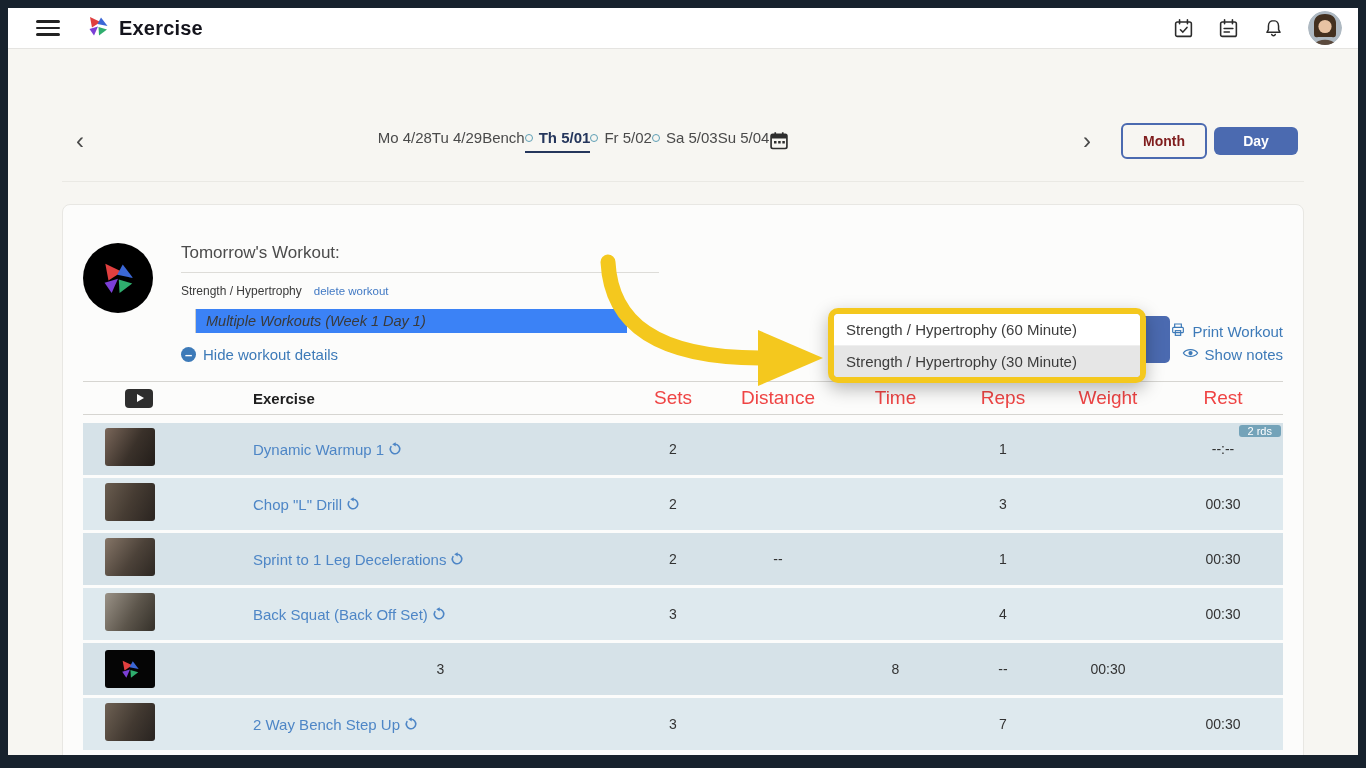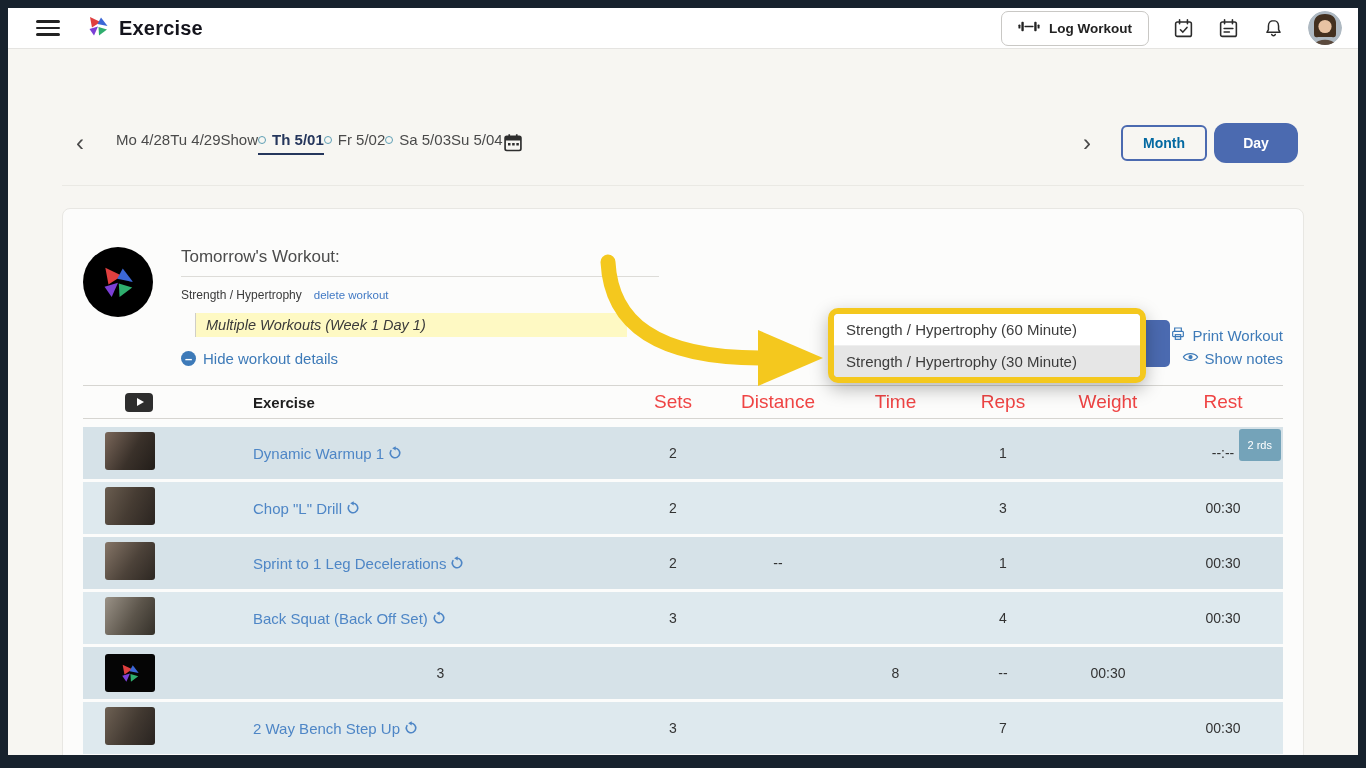--- a/index.html
+++ b/index.html
@@ -18,59 +18,59 @@
   .app-name { font-size:20px; font-weight:700; color:#14141c; letter-spacing:.2px; }
   .topbar-right { margin-left:auto; display:flex; align-items:center; gap:24px; }
   .log-workout-btn { display:flex; align-items:center; gap:9px; height:35px; padding:0 16px; border:1px solid #c9c8c5;
                      border-radius:7px; background:#fff; font-size:13.5px; font-weight:700; color:#222; }
   .icon-btn svg { display:block; }
   .avatar { width:34px; height:34px; border-radius:50%; overflow:hidden; display:block; }
 
   
   .datebar { margin:0 54px; padding:74px 6px 22px 10px; border-bottom:1px solid #eae9e4; display:flex; align-items:center; }
   .chev { font-size:24px; color:#4a4a4a; line-height:1; padding:0 4px; }
-  .dates { flex:1; display:flex; align-items:center; justify-content:flex-start; margin:0 28px; }
+  .dates { flex:1; display:flex; align-items:center; justify-content:center; margin:0 28px; }
   .day { font-size:15px; color:#4a4a4a; display:flex; align-items:center; gap:6px; padding-bottom:5px; border-bottom:2px solid transparent; }
   .day .dot { width:8px; height:8px; border:1.5px solid #5e9fb5; border-radius:50%; display:inline-block; }
   .day.selected { color:#25365c; font-weight:700; border-bottom-color:#25365c; }
   .mini-cal svg { display:block; }
   .view-toggle { display:flex; align-items:center; gap:7px; margin-left:26px; }
-  .btn-month { width:86px; height:36px; border:2px solid #4b6ab0; border-radius:6px; color:#0369a1; font-size:14px; font-weight:700; background:transparent; }
-  .btn-day { width:84px; height:40px; background:#4b6ab0; border-radius:12px; color:#fff; font-size:14px; font-weight:700; }
+  .btn-month { width:86px; height:36px; border:2px solid #4b6ab0; border-radius:6px; color:#7f1d1d; font-size:14px; font-weight:700; background:transparent; }
+  .btn-day { width:84px; height:28px; background:#4b6ab0; border-radius:6px; color:#fff; font-size:14px; font-weight:700; }
 
   
   .card { margin:22px 54px 0; background:#fcfcfb; border:1px solid #e8e7e3; border-radius:8px; padding-bottom:60px; }
   .card-head { display:flex; padding:38px 20px 14px; }
   .logo-circle { flex:none; width:70px; height:70px; border-radius:50%; background:#000; display:flex; align-items:center; justify-content:center; }
   .head-center { margin-left:28px; width:478px; }
   .w-title { font-size:17px; color:#4c4c4c; }
   .head-divider { border:none; border-top:1px solid #dddcd8; margin:9px 0 11px; }
   .name-row { display:flex; align-items:baseline; gap:12px; }
   .w-name { font-size:12px; color:#3a3a3a; font-weight:500; }
   .delete-link { font-size:11.5px; font-weight:400; color:#4179c4; }
-  .program { margin:11px 0 0 14px; width:432px; background:#fef9c3; border-left:1px solid #cfcec9; padding:4px 10px;
+  .program { margin:11px 0 0 14px; width:432px; background:#3b82f6; border-left:1px solid #cfcec9; padding:4px 10px;
              font-style:italic; font-size:14.5px; color:#3a3a3a; text-align:left; }
   .hide-link { margin-top:13px; display:flex; align-items:center; gap:7px; font-size:15px; color:#3d7ab8; }
   .icon-minus { width:15px; height:15px; border-radius:50%; background:#3d7ab8; color:#fff; display:inline-flex;
                 align-items:center; justify-content:center; font-size:13px; line-height:1; font-weight:700; }
   .head-right { margin-left:auto; display:flex; align-items:flex-end; }
   .log-this-btn { width:255px; height:47px; background:#4b6ab0; border-radius:5px; color:#fff; font-size:16px; font-weight:600; }
   .side-links { margin-top:11px; display:flex; flex-direction:column; align-items:flex-end; gap:5px; }
   .side-link { display:flex; align-items:center; gap:6px; font-size:15px; color:#3d7ab8; }
 
   
   .ex-table { margin:4px 20px 0; }
   .grid8 { display:grid; grid-template-columns:170px 1fr 90px 120px 115px 100px 110px 120px; align-items:center; }
   .t-head { height:34px; border-top:1px solid #d6d5d1; border-bottom:1px solid #d6d5d1; }
   .th { font-size:19px; color:#ef4444; text-align:center; }
   .th-exercise { font-size:15px; font-weight:700; color:#1e1e1e; text-align:left; }
   .play-chip { width:28px; height:19px; background:#2e2e2e; border-radius:4px; margin-left:42px; display:flex; align-items:center; justify-content:center; }
   .play-chip::after { content:''; border-left:7px solid #fff; border-top:4.5px solid transparent; border-bottom:4.5px solid transparent; margin-left:2px; }
   .t-body { position:relative; margin-top:8px; }
-  .rounds-badge { position:absolute; top:2px; right:2px; background:#74a3b9; color:#fff; font-size:11px; padding:10px 9px; border-radius:3px; z-index:5; }
+  .rounds-badge { position:absolute; top:2px; right:2px; background:#74a3b9; color:#fff; font-size:11px; padding:0 9px; border-radius:3px; z-index:5; }
   .row { height:52px; margin-bottom:3px; }
   .row:nth-child(odd)  { background:#dee9ee; }
   .row:nth-child(even) { background:#d6e2e8; }
   .thumb { width:50px; height:38px; border-radius:3px; margin-left:22px; }
   .t1 { background:linear-gradient(120deg,#7a675a,#3a312a 55%,#221d19); }
   .t2 { background:linear-gradient(115deg,#6a5d50,#463c33 50%,#2a2420); }
   .t3 { background:linear-gradient(125deg,#857567,#4c4239 55%,#2d2722); }
   .t4 { background:linear-gradient(120deg,#9a9287,#5c554b 55%,#343029); }
   .t5 { background:#050505; display:flex; align-items:center; justify-content:center; }
   .t6 { background:linear-gradient(118deg,#6e6154,#423931 55%,#282320); }
@@ -113,32 +113,20 @@
     </button>
     <div class="brand">
       <span>
         <svg width="24" height="24">
             <use href="#brandmark"></use>
           </svg>
       </span>
       <span class="app-name">Exercise</span>
     </div>
     <div class="topbar-right">
-      <button class="log-workout-btn">
-        <span>
-          <svg width="22" height="15" viewBox="0 0 26 16" fill="#222">
-            <rect x="0.5" y="5.5" width="2.4" height="5" rx="1"></rect>
-            <rect x="4" y="2.5" width="2.8" height="11" rx="1"></rect>
-            <rect x="7.5" y="7.1" width="11" height="1.8" rx="0.9"></rect>
-            <rect x="19.2" y="2.5" width="2.8" height="11" rx="1"></rect>
-            <rect x="23.1" y="5.5" width="2.4" height="5" rx="1"></rect>
-          </svg>
-        </span>
-        <span>Log Workout</span>
-      </button>
       <button class="icon-btn">
         <svg width="21" height="21" viewBox="0 0 24 24" fill="none" stroke="#2b2b2b" stroke-width="1.8" stroke-linecap="round">
           <rect x="3" y="4.5" width="18" height="16.5" rx="2"></rect>
           <line x1="7.5" y1="2" x2="7.5" y2="6.5"></line>
             <line x1="16.5" y1="2" x2="16.5" y2="6.5"></line>
           <path d="M8.5 13.5 L11.2 16.2 L16 10.8"></path>
         </svg>
       </button>
       <button class="icon-btn">
         <svg width="21" height="21" viewBox="0 0 24 24" fill="none" stroke="#2b2b2b" stroke-width="1.8" stroke-linecap="round">
@@ -169,21 +157,21 @@
   <nav class="datebar">
     <button class="chev">‹</button>
     <div class="dates">
       <button class="day">
         <span>Mo 4/28</span>
       </button>
       <button class="day">
         <span>Tu 4/29</span>
       </button>
       <button class="day">
-        <span>Show</span>
+        <span>Bench</span>
       </button>
       <button class="day selected">
         <span class="dot"></span>
         <span>Th 5/01</span>
       </button>
       <button class="day">
         <span class="dot"></span>
         <span>Fr 5/02</span>
       </button>
       <button class="day">

